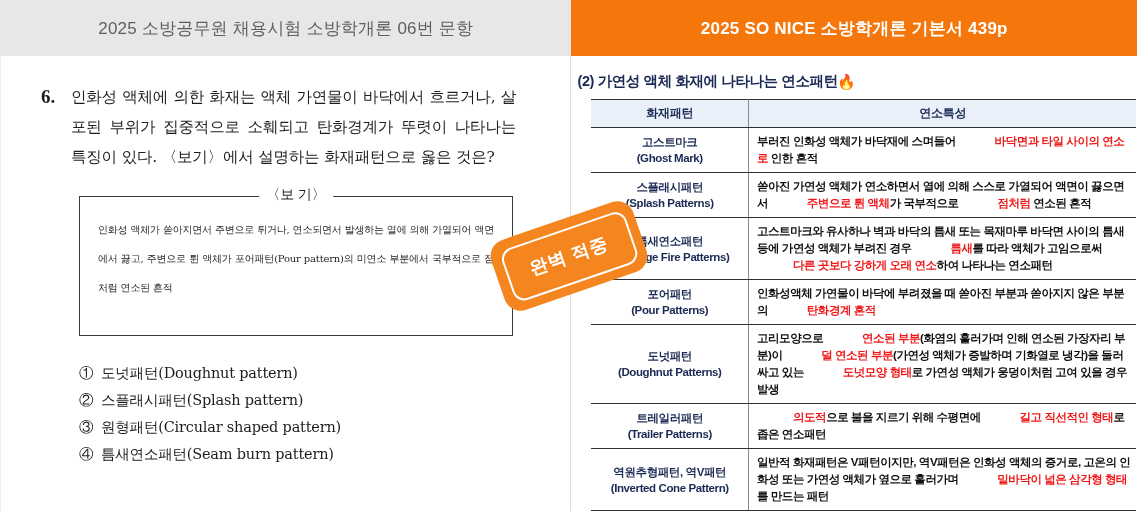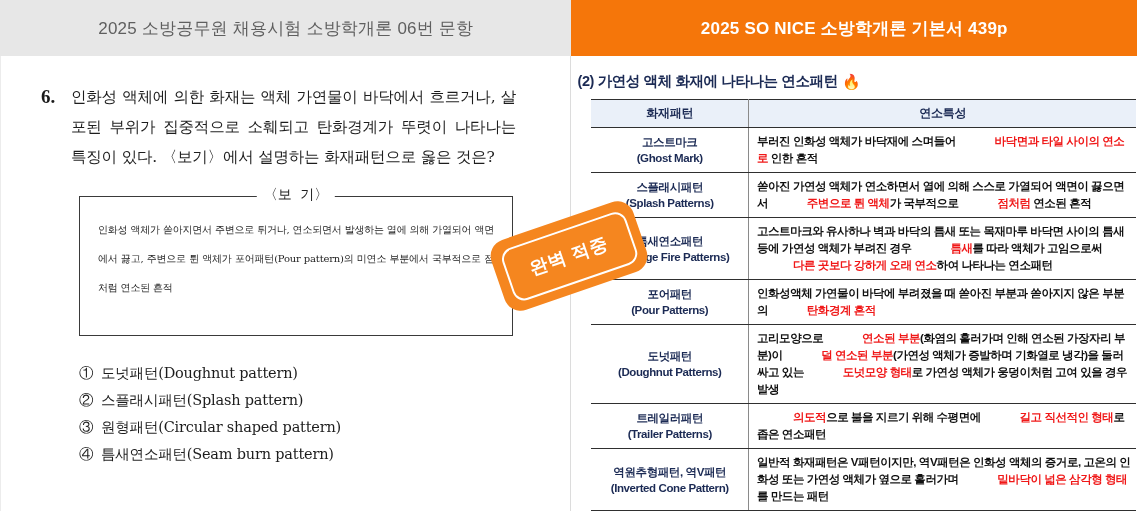--- a/index.html
+++ b/index.html
@@ -64,21 +64,21 @@
     position: relative;
     margin: 24px 0 0 38px;
     width: 434px; height: 140px;
     border: 1px solid #3a3a3a;
     background: #fff;
   }
   .bogi-label {
     position: absolute; top: -11px; left: 50%;
     transform: translateX(-50%);
     background: #fff; padding: 0 7px;
-    font-family: Liberation Mono, monospace;
+    font-family: Liberation Serif, serif;
     font-size: 14px; color: #1d1d1d; white-space: nowrap;
   }
   .bogi-text {
     padding: 18px 18px 0 18px;
     font-family: "DejaVu Serif", "Liberation Serif", serif;
     font-size: 10px; color: #1d1d1d;
     line-height: 29px; letter-spacing: -0.2px;
     text-align: justify;
   }
 
@@ -90,21 +90,21 @@
     font-size: 14.5px; color: #1d1d1d;
     line-height: 27px; letter-spacing: -0.2px;
   }
   .choice-mark { width: 22px; flex: 0 0 22px; }
 
   
   .sec-title {
     font-size: 14.5px; font-weight: 700; color: #1b2a54;
     letter-spacing: -0.4px;
     padding: 4px 0 8px 6px;
-    display: flex; align-items: center; gap: 5px;
+    display: flex; align-items: center; 
   }
   .flame { font-size: 15px; }
 
   table.pattern {
     border-collapse: collapse;
     width: 545px;
     margin-left: 20px;
     table-layout: fixed;
   }
   table.pattern th, table.pattern td {

